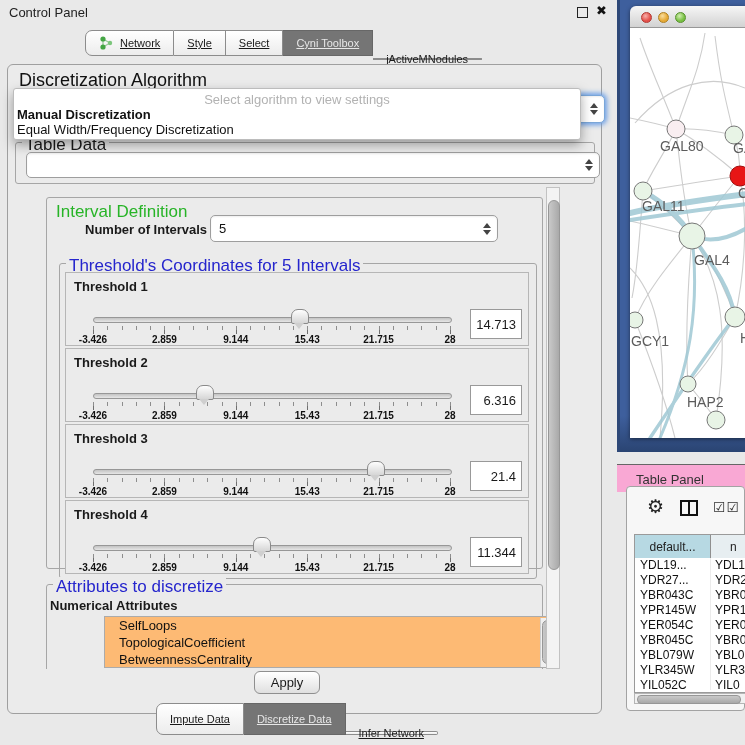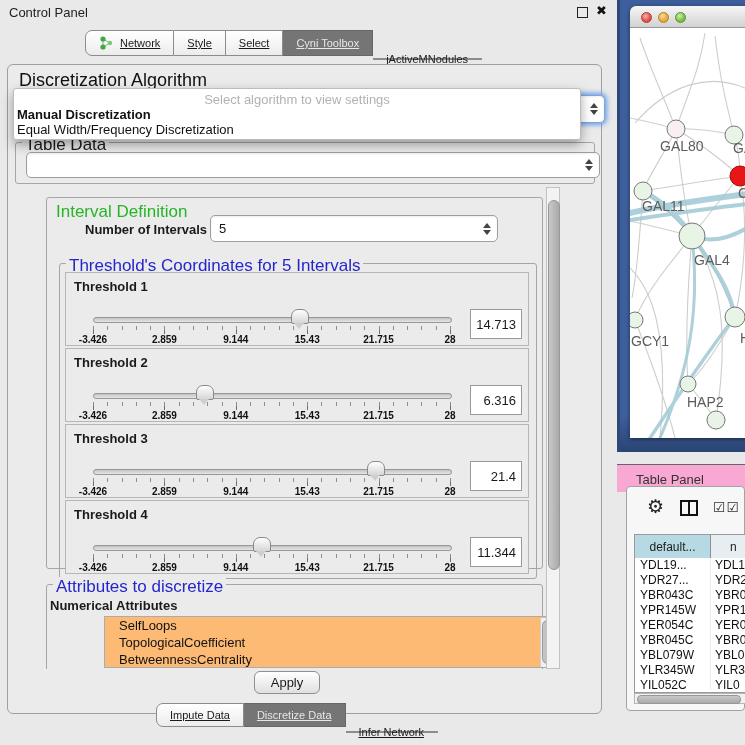--- a/index.html
+++ b/index.html
@@ -12,21 +12,21 @@
   .float-btn{position:absolute;left:577px;top:7px;width:9px;height:9px;border:1.5px solid #222;background:transparent;}
   .close-btn{position:absolute;left:596px;top:3px;font-size:13px;font-weight:bold;color:#111;}
   
   .segbar{position:absolute;display:flex;}
   .seg{border:1px solid #8c8c8c;border-left:none;background:linear-gradient(#ffffff,#ececec);
        display:flex;align-items:center;justify-content:center;padding:0 13px;font-size:11px;color:#1a1a1a;text-decoration:underline;}
   .seg:first-child{border-left:1px solid #8c8c8c;border-radius:7px 0 0 7px;}
   .seg:last-child{border-radius:0 7px 7px 0;margin-top:28px;}
   .seg.sel{background:#757575;color:#e7e7e7;border-color:#676767;}
   .topbar{left:85px;top:30px;height:26px;}
-  .botbar{left:143px;top:703px;height:24px;z-index:30;padding-left:13px;}
+  .botbar{left:143px;top:703px;height:32px;z-index:30;padding-left:13px;}
   .net-icon{width:15px;height:16px;margin-right:6px;}
   
   .tab-panel{position:absolute;left:7px;top:64px;width:593px;height:648px;background:#ebebeb;
              border:1px solid #9f9f9f;border-radius:6px;}
   .gtitle{position:absolute;top:-8px;left:6px;background:#ebebeb;padding:0 3px;font-size:17px;white-space:nowrap;}
   .gtitle.green{color:#27b427;margin-top:12px;}
   .gtitle.blue{color:#2525cd;}
   .groupbox{position:absolute;border:1px solid #a6a6a6;border-radius:3px;}
   .alg-title{position:absolute;left:11px;top:5px;font-size:18px;color:#111;}
   .combo{position:absolute;background:#fff;border:1px solid #9e9e9e;border-radius:5px;

